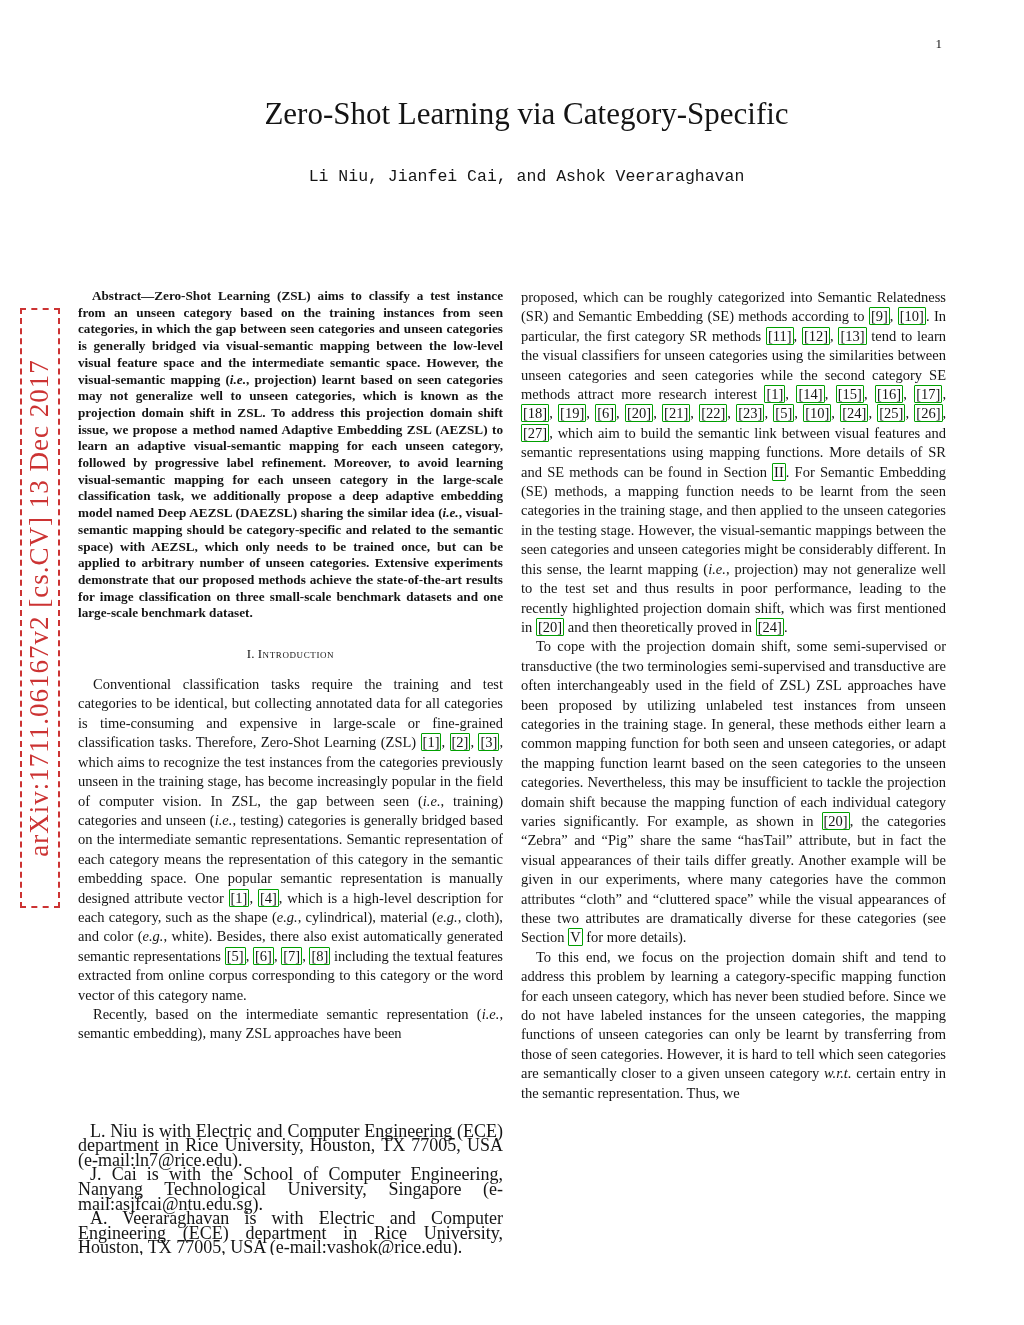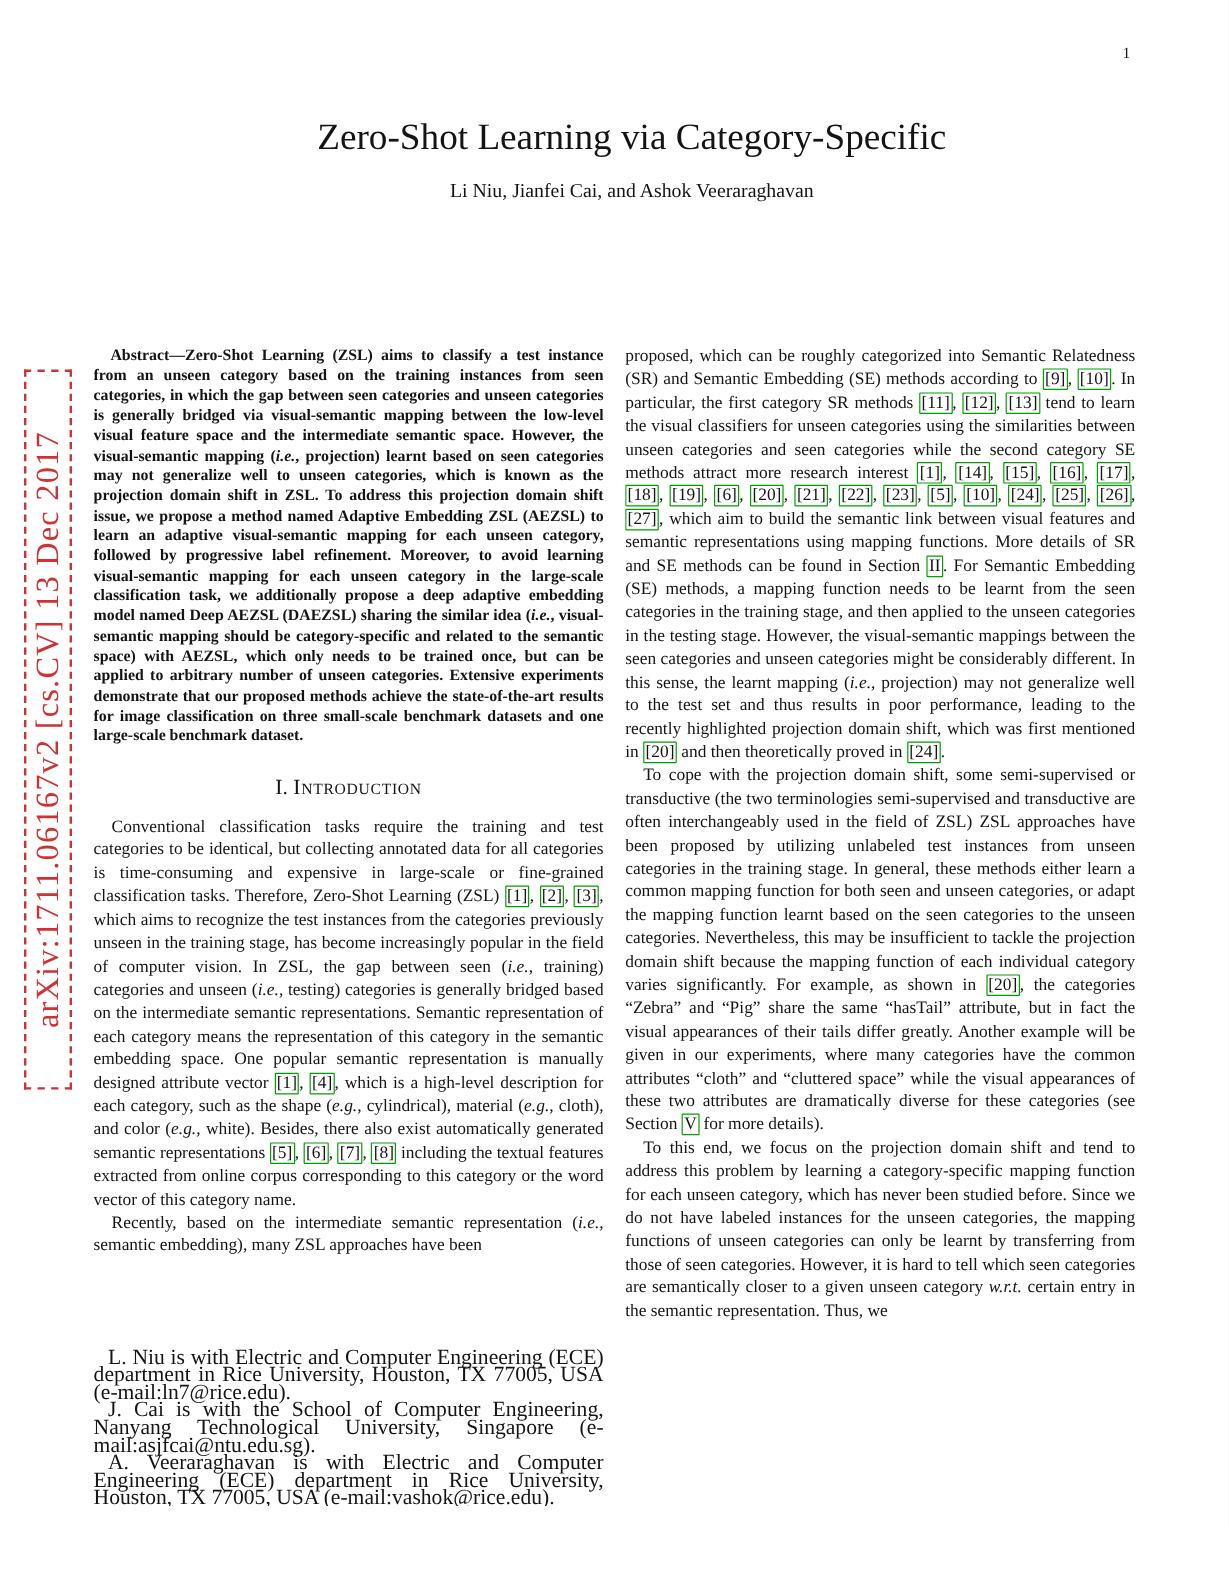--- a/index.html
+++ b/index.html
@@ -30,22 +30,23 @@
     text-align: center;
     padding-left: 29px;
   }
   .title-line {
     display: block;
     font-size: 31px;
     line-height: 47px;
     font-weight: 400;
   }
   .authors {
-    margin-top: 12px;
+    margin-top: 30px;
     font-size: 16.5px;
+    font-family: Liberation Mono, monospace;
   }
   .arxiv-stamp {
     position: absolute;
     left: -260px;
     top: 588px;
     width: 600px;
     height: 40px;
     transform: rotate(-90deg);
     text-align: center;
     font-size: 27px;
@@ -73,21 +74,21 @@
   .abstract {
     font-size: 13.2px;
     line-height: 16.7px;
     font-weight: bold;
     text-align: justify;
     text-indent: 14px;
   }
   .ab-label { }
   .section-heading {
     text-align: center;
-    font-size: 18px;
+    font-size: 13px;
     font-weight: 400;
     margin: 24px 0 13px 0;
   }
   .section-heading .sc {
     font-variant: small-caps;
     letter-spacing: 0.6px;
   }
   p.body-par {
     font-size: 14.5px;
     line-height: 19.4px;

